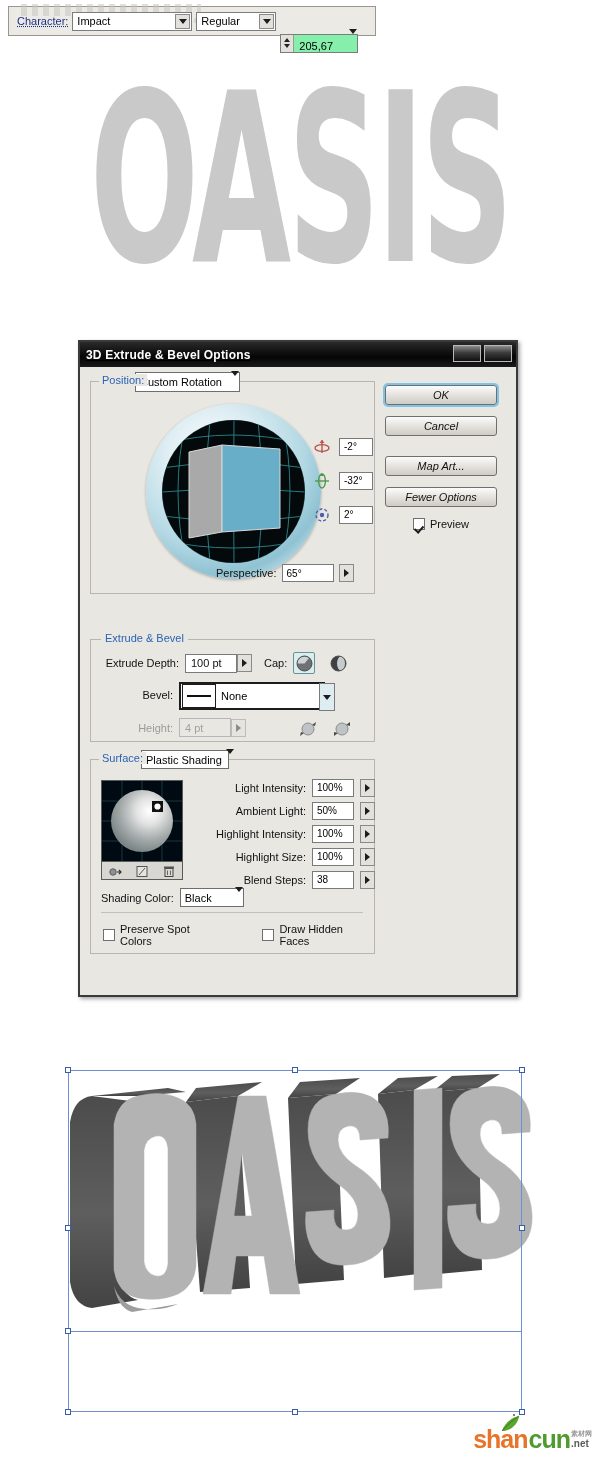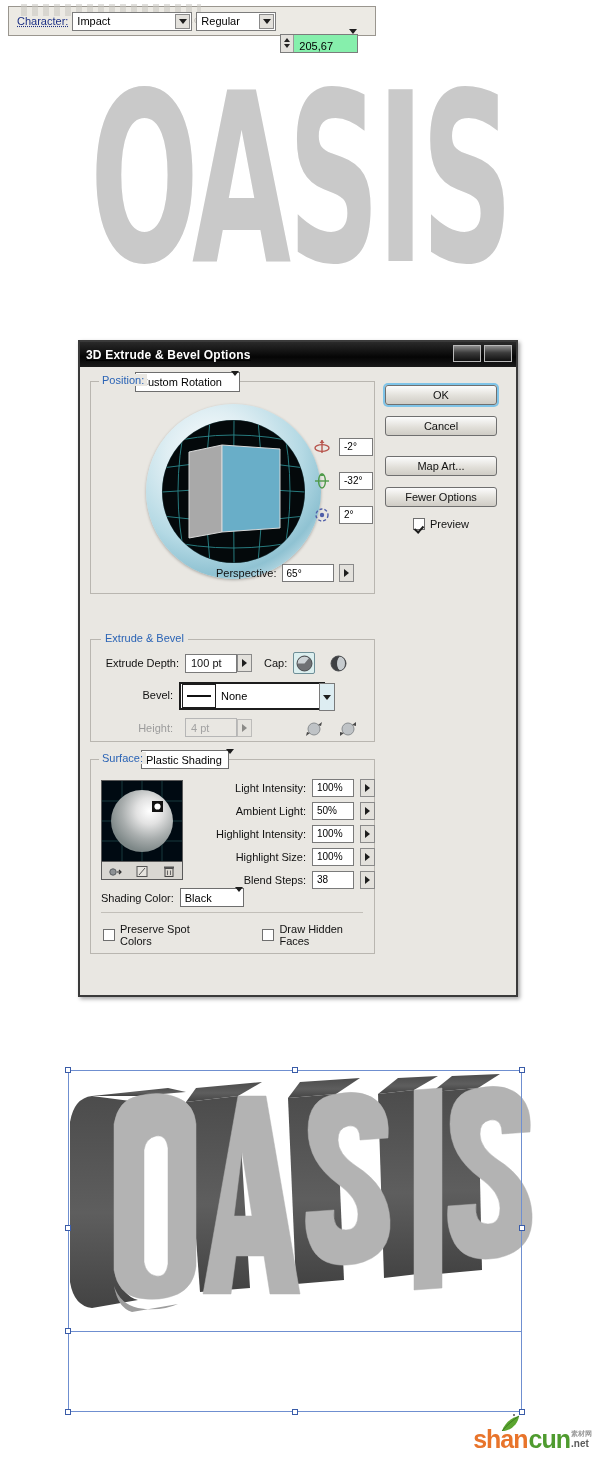--- a/index.html
+++ b/index.html
@@ -146,21 +146,21 @@
     width:0;height:0;border-top:4px solid transparent;border-bottom:4px solid transparent;
     border-left:5px solid #1d1d1d;
   }
 
   
   .btn-col{ position:absolute; left:305px; top:18px; width:112px; }
   .ai-btn{
     width:112px; height:20px; margin-bottom:11px;
     background:linear-gradient(180deg,#fcfcfc,#e2e0da 55%,#cfccc5);
     border:1px solid #6f6f6f; border-radius:3px;
-    font-size:11px; color:#111; display:flex; align-items:center; justify-content:center;
+    font-size:11px; color:#111; display:flex; align-items:center; justify-content:center;font-style:italic;
   }
   .ai-btn.primary{ box-shadow:0 0 0 2px #7fc4e8; }
   .chk-row{ display:flex; align-items:center; gap:5px; justify-content:center; margin-top:4px; }
   .chkbox{
     width:12px; height:12px; background:#fff; border:1px solid #6f6f6f; position:relative;
     flex:0 0 auto;
   }
   .chkbox.on::after{
     content:""; position:absolute; left:2px; top:5px; width:4px; height:7px;
     border:solid #1b1b1b; border-width:0 2px 2px 0; transform:rotate(42deg);
@@ -438,21 +438,21 @@
             <i></i>
           </span>
         <span style="font-size:11px;">None</span>
         <span class="bevel-drop">
             <i class="caret-dn"></i>
           </span>
       </div>
 
       <div class="row" style="left:10px; top:78px;">
         <span class="lab dim" style="width:72px;">Height:</span>
-        <span class="tx-field dim" style="width:52px;margin-left:12px;">4 pt</span>
+        <span class="tx-field dim" style="width:52px;margin-left:6px;">4 pt</span>
         <span class="step-arrow" style="opacity:.45">
             <i class="caret-rt"></i>
           </span>
         <span style="margin-left:52px;" class="bev-icon">
           <svg width="22" height="20" viewBox="0 0 22 20">
             <circle cx="10" cy="10" r="6" fill="#bfc3c6" stroke="#8a8e91"></circle>
             <path d="M14 6 l4-3 -1 4z" fill="#4a4a4a"></path>
             <path d="M6 14 l-4 3 1-4z" fill="#4a4a4a"></path>
           </svg>
         </span>

